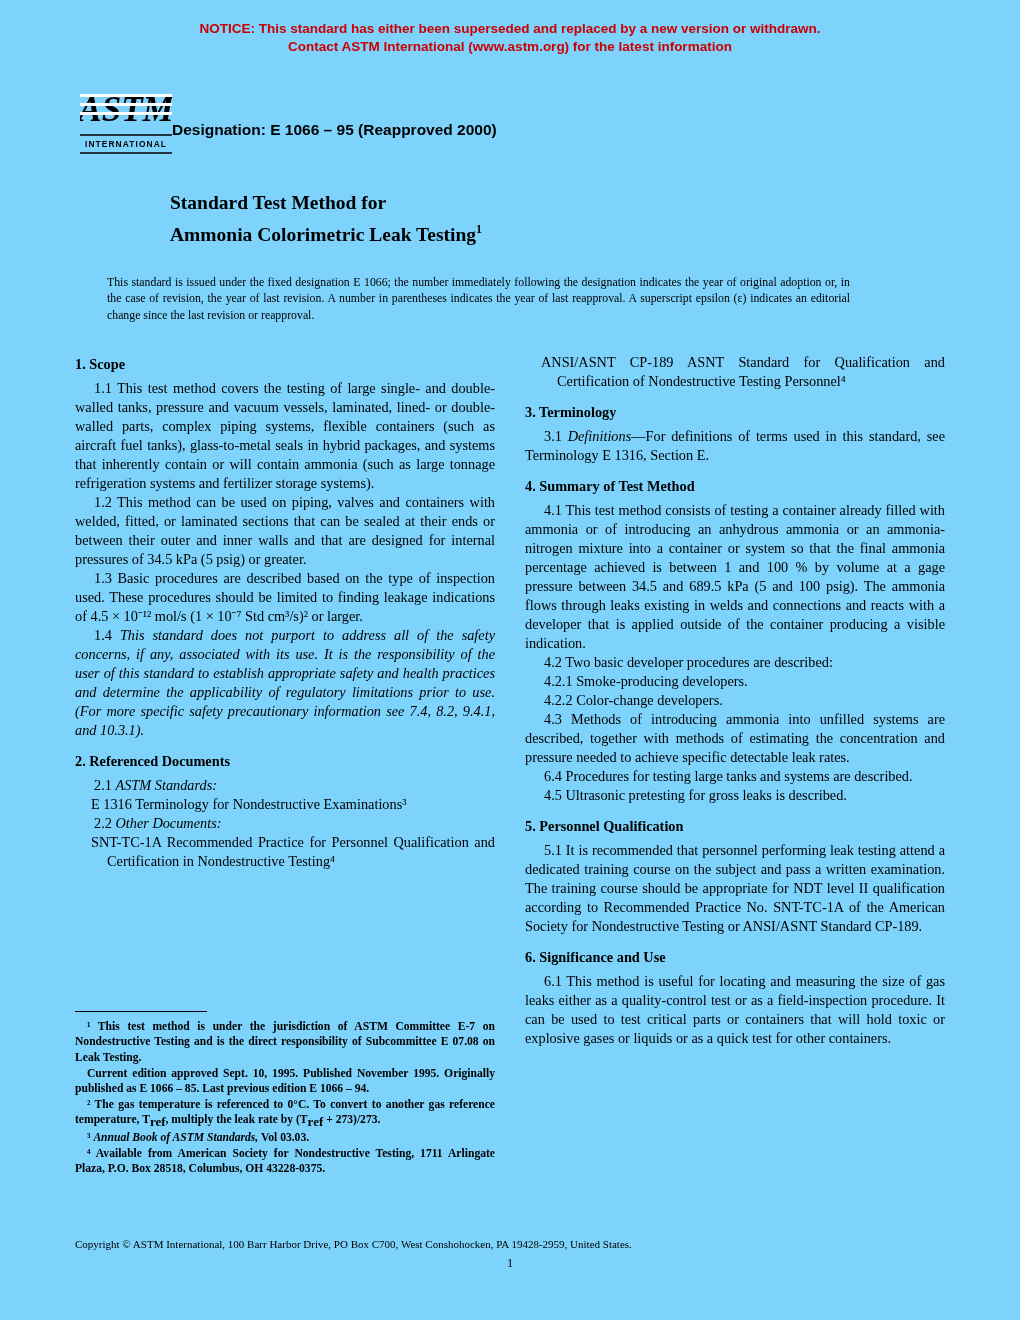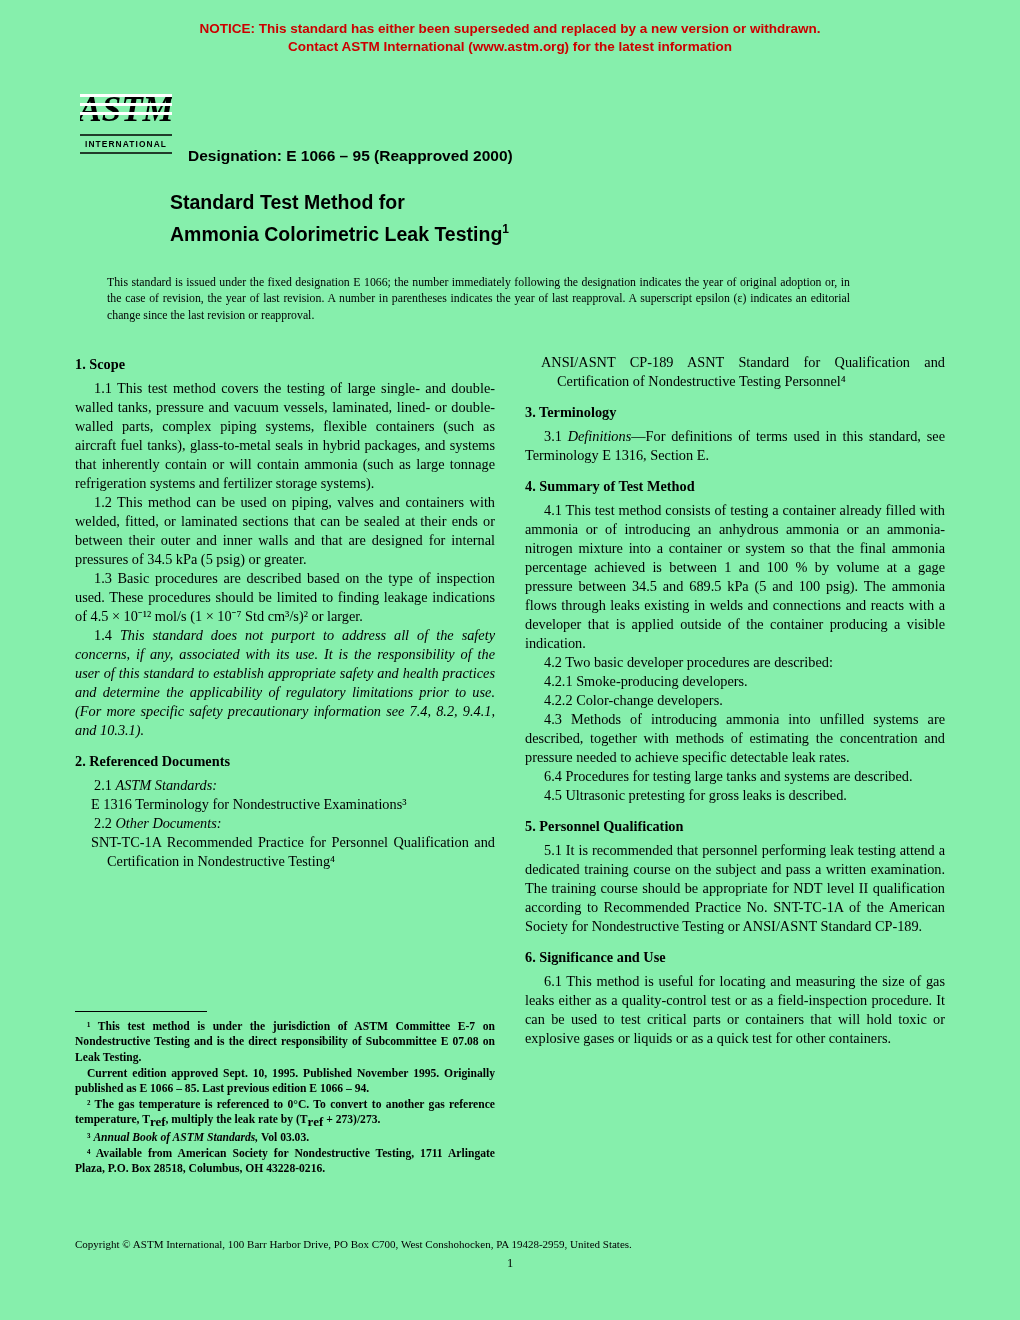--- a/index.html
+++ b/index.html
@@ -1,50 +1,49 @@
 <!DOCTYPE html>
 <html style="--notice-red: #cc0000;"><head>
 <meta charset="utf-8">
 <style>
   * { box-sizing: border-box; margin: 0; padding: 0; }
   html, body { background: #ffffff; }
   .page {
     position: relative;
     width: 1020px;
     height: 1320px;
-    background: #86efac;
+    background: #7dd3fc;
     color: #000000;
     font-family: "Liberation Serif", serif;
     overflow: hidden;
   }
   .notice {
     padding-top: 20px;
     text-align: center;
     font-family: "Liberation Sans", sans-serif;
     font-weight: 700;
     font-size: 13.5px;
     line-height: 17.5px;
     color: var(--notice-red, #cc0000);
   }
   .header {
     display: flex;
-    align-items: flex-end;
-    gap: 16px;
+    align-items: center;
     margin: 24px 75px 0 80px;
   }
   .logo { width: 92px; flex: 0 0 auto; }
   .designation {
     font-family: "Liberation Sans", sans-serif;
     font-weight: 700;
     font-size: 15.5px;
     padding-top: 16px;
   }
   .title-block {
     margin: 24px 170px 0 170px;
-    font-family: Liberation Sans, sans-serif;
+    font-family: Liberation Serif, serif;
     font-weight: 700;
     font-size: 19.5px;
     line-height: 27px;
   }
   .title-block sup { font-size: 12px; }
   .issuance {
     margin: 26px 170px 0 107px;
     font-size: 11.8px;
     line-height: 16.5px;
     text-align: justify;
@@ -143,21 +142,21 @@
       <p class="ref">E 1316 Terminology for Nondestructive Examinations³</p>
       <p class="ind"><span>2.2 </span><i>Other Documents:</i></p>
       <p class="ref">SNT-TC-1A Recommended Practice for Personnel Qualification and Certification in Nondestructive Testing⁴</p>
 
       <div class="fnblock">
         <div class="fn-rule"></div>
         <p class="fn">¹ This test method is under the jurisdiction of ASTM Committee E-7 on Nondestructive Testing and is the direct responsibility of Subcommittee E 07.08 on Leak Testing.</p>
         <p class="fn">Current edition approved Sept. 10, 1995. Published November 1995. Originally published as E 1066 – 85. Last previous edition E 1066 – 94.</p>
         <p class="fn"><span>² The gas temperature is referenced to 0°C. To convert to another gas reference temperature, T</span><sub>ref</sub><span>, multiply the leak rate by (T</span><sub>ref</sub><span> + 273)/273.</span></p>
         <p class="fn"><span>³ </span><i>Annual Book of ASTM Standards,</i><span> Vol 03.03.</span></p>
-        <p class="fn">⁴ Available from American Society for Nondestructive Testing, 1711 Arlingate Plaza, P.O. Box 28518, Columbus, OH 43228-0216.</p>
+        <p class="fn">⁴ Available from American Society for Nondestructive Testing, 1711 Arlingate Plaza, P.O. Box 28518, Columbus, OH 43228-0375.</p>
       </div>
     </div>
 
     <div class="col right">
       <p class="ref">ANSI/ASNT CP-189 ASNT Standard for Qualification and Certification of Nondestructive Testing Personnel⁴</p>
 
       <h3 class="sec">3. Terminology</h3>
       <p class="ind"><span>3.1 </span><i>Definitions</i><span>—For definitions of terms used in this standard, see Terminology E 1316, Section E.</span></p>
 
       <h3 class="sec">4. Summary of Test Method</h3>

